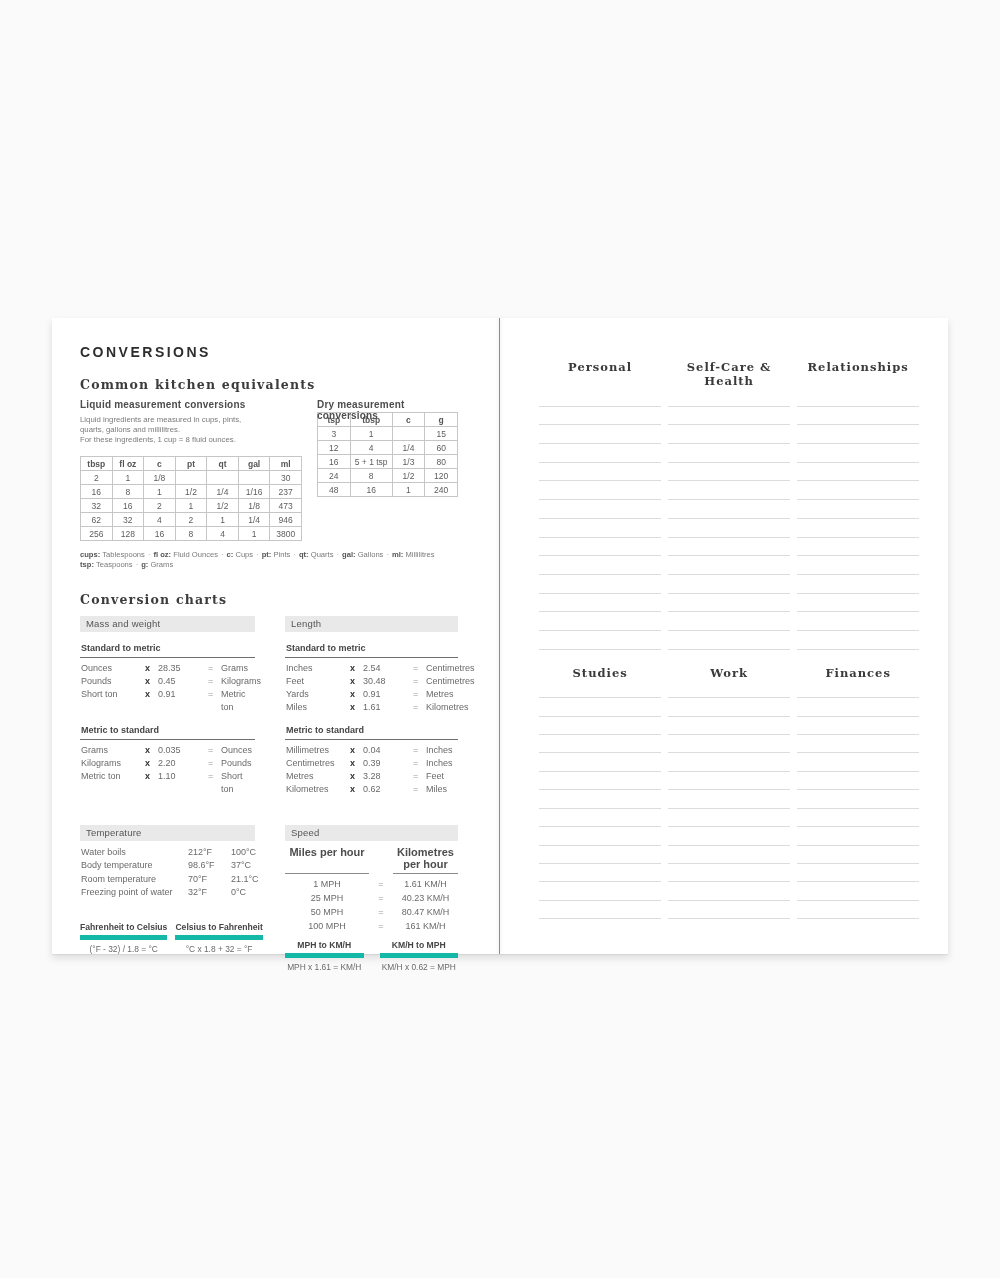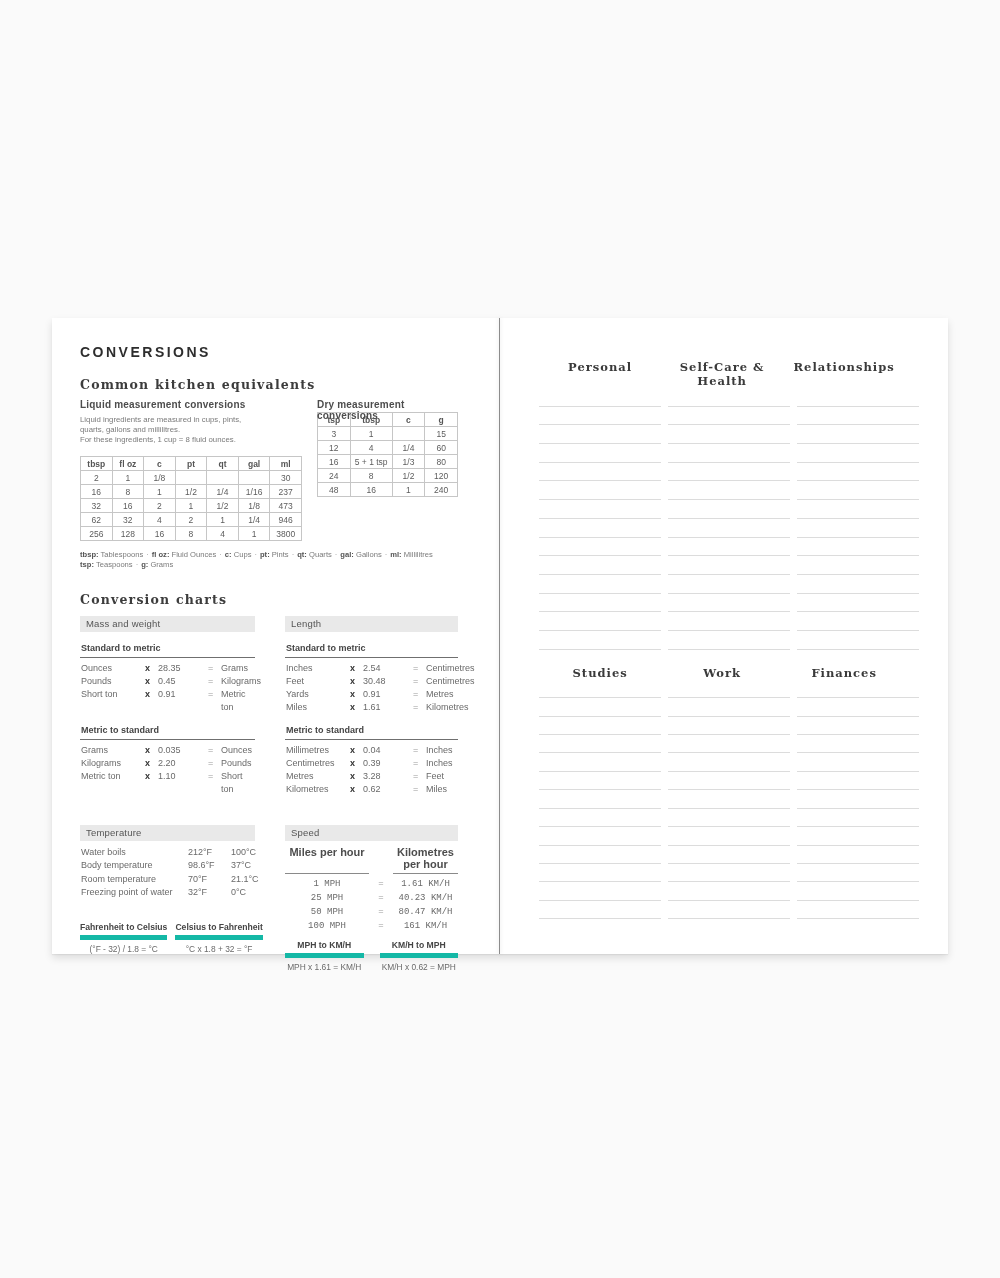--- a/index.html
+++ b/index.html
@@ -54,35 +54,35 @@
 
   
   .t-rows { margin-top:5px; }
   .t-row { display:grid; grid-template-columns:107px 43px auto; font-size:9px; color:#6a6a6a;
            line-height:13.4px; padding-left:1px; }
 
   
   .s-head { display:grid; grid-template-columns:84px 24px auto; margin-top:5px; }
   .s-head .sh { font-size:11px; font-weight:700; color:#4d4d4d; text-align:center;
                 padding-bottom:3px; border-bottom:1px solid #8a8a8a; }
-  .s-rows { margin-top:3px;font-family:Liberation Mono, monospace; }
+  .s-rows { margin-top:3px; }
   .s-row { display:grid; grid-template-columns:84px 24px auto; font-size:9px; color:#6a6a6a;
            line-height:14px; text-align:center; }
   .s-row .eq { color:#9a9a9a; }
 
   
   .formulas { display:grid; grid-template-columns:1fr 1fr; column-gap:8px; }
   .formulas.temp-f { margin-top:22px; }
   .formulas.speed-f { margin-top:7px; column-gap:16px; }
   .f-title { font-size:8.6px; font-weight:700; color:#454545; text-align:center; padding-bottom:3px;
              border-bottom:5px solid #14b8a6; white-space:nowrap; }
   .f-text { font-size:8.4px; color:#6a6a6a; text-align:center; margin-top:4px; white-space:nowrap; }
 
   
-  .goal-headers { display:flex; column-gap:0; margin-top:16px; }
+  .goal-headers { display:flex; column-gap:7px; margin-top:16px; }
   .goal-headers .gh { width:122px; text-align:center; font-family:"DejaVu Serif", serif;
                       font-weight:700; font-size:11.5px; letter-spacing:1px; color:#3a3a3a; }
   .goal-lines { display:flex; column-gap:7px; }
   .goal-col { width:122px; }
   .rule { border-bottom:1px solid #dcdcdc; }
 </style>
 </head>
 <body>
 
 <div class="canvas">
@@ -203,21 +203,21 @@
                   <td>16</td>
                   <td>1</td>
                   <td>240</td>
                 </tr>
               </tbody>
             </table>
         </div>
       </div>
 
       <div class="footnotes">
-          <div><b>tbsp:</b> Tablespoons<span class="sep">·</span><b>fl oz:</b> Fluid Ounces<span class="sep">·</span><b>c:</b> Cups<span class="sep">·</span><b>pt:</b> Pints<span class="sep">·</span><b>qt:</b> Quarts<span class="sep">·</span><b>gal:</b> Gallons<span class="sep">·</span><b>ml:</b> Millilitres</div>
+          <div><b>cups:</b> Tablespoons<span class="sep">·</span><b>fl oz:</b> Fluid Ounces<span class="sep">·</span><b>c:</b> Cups<span class="sep">·</span><b>pt:</b> Pints<span class="sep">·</span><b>qt:</b> Quarts<span class="sep">·</span><b>gal:</b> Gallons<span class="sep">·</span><b>ml:</b> Millilitres</div>
           <div><b>tsp:</b> Teaspoons<span class="sep">·</span><b>g:</b> Grams</div>
         </div>
 
       <div class="serif-h charts-heading">Conversion charts</div>
 
       <div class="charts-grid">
         <div>
           <div class="bar">Mass and weight</div>
           <div>
               <div class="sub-h">Standard to metric</div>

